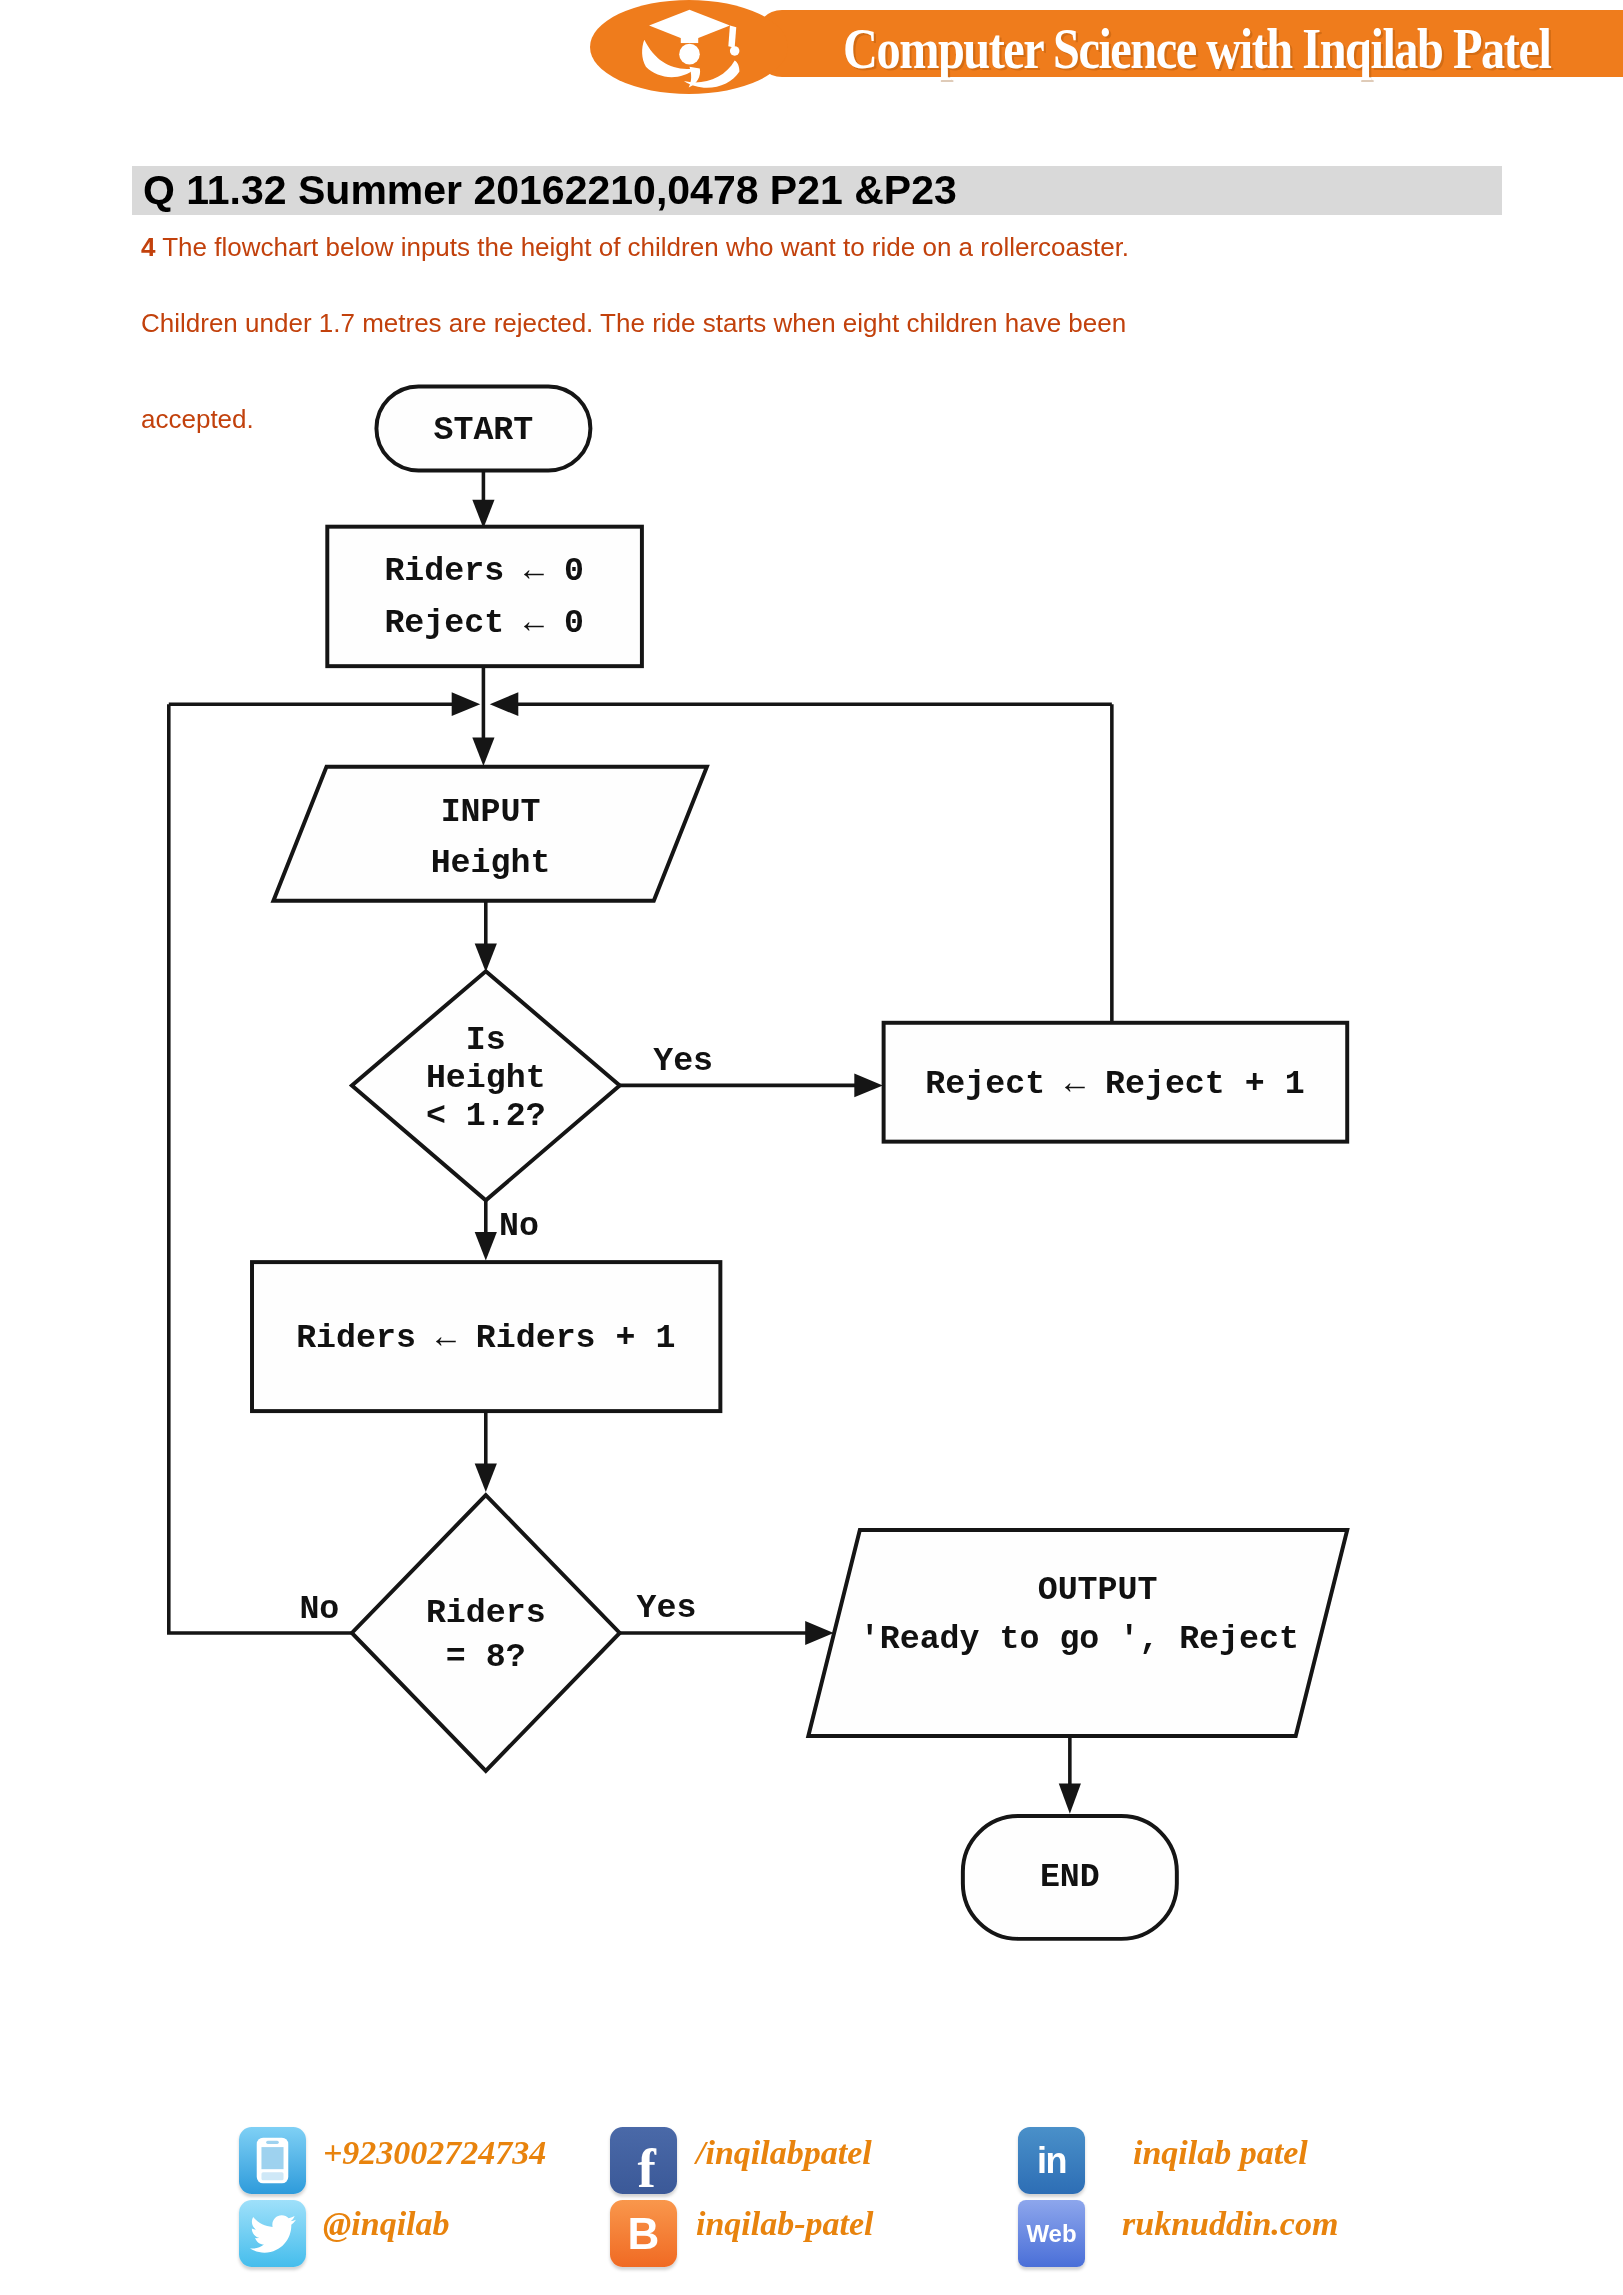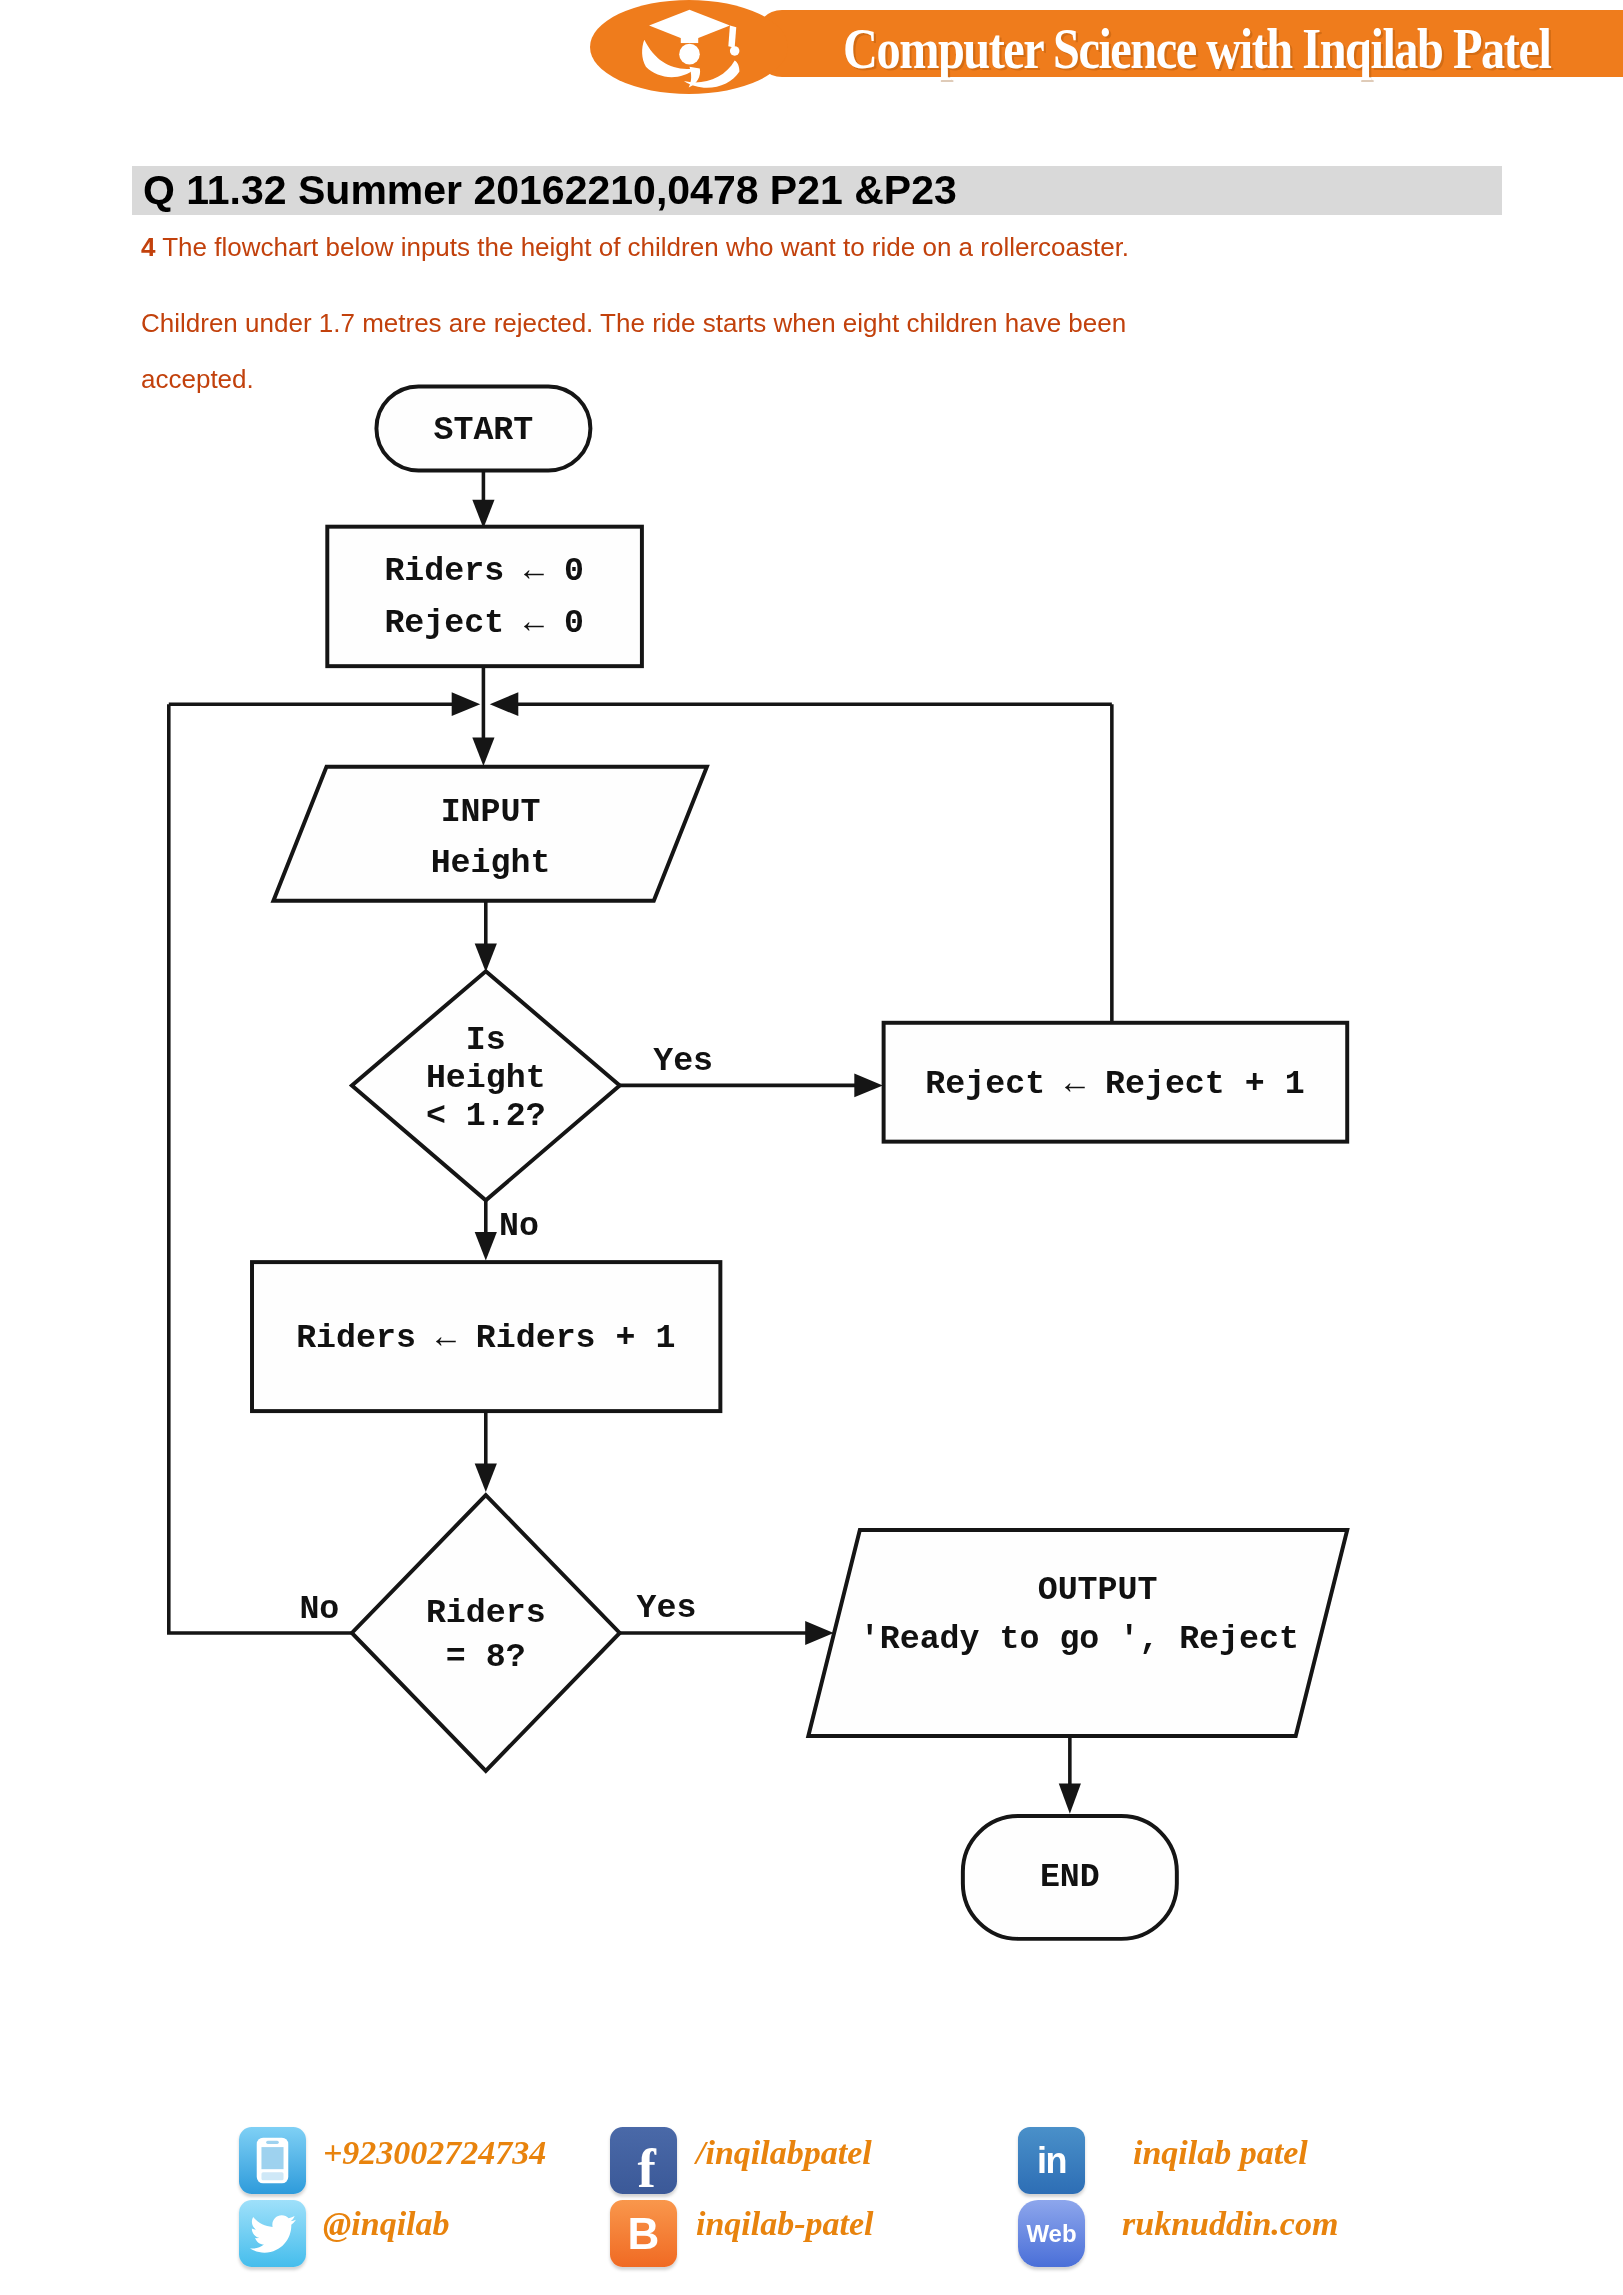--- a/index.html
+++ b/index.html
@@ -29,42 +29,42 @@
   .qheading{
     position:absolute;left:132px;top:166px;width:1370px;height:49px;
     background:var(--heading-gray,#D9D9D9);
     font-weight:bold;font-size:41px;line-height:49px;
     padding-left:11px;box-sizing:border-box;color:#000;white-space:nowrap;
   }
   .qline{
     position:absolute;left:133px;margin:8px;font-size:26px;color:#c2410c;white-space:nowrap;
   }
   .qline b{font-weight:bold;}
-  .ql1{top:224px;} .ql2{top:300px;} .ql3{top:356px;text-align:right;}
+  .ql1{top:224px;} .ql2{top:300px;} .ql3{top:396px;text-align:right;}
   
   .flow{position:absolute;left:0;top:357px;}
   .flow text{
     font-family:"Liberation Mono","DejaVu Sans Mono",monospace;
     font-weight:bold;font-size:42px;fill:#111111;
   }
   .flow .shape{fill:#fefefe;stroke:var(--flow-stroke,#151515);stroke-width:5;}
   .flow .conn{stroke:var(--flow-stroke,#151515);stroke-width:4.5;fill:none;}
   .flow .ahead{fill:var(--flow-stroke,#151515);stroke:none;}
   
   .fico{
     position:absolute;width:67px;height:67px;border-radius:12.7px;
     display:flex;align-items:center;justify-content:center;
     color:#fff;font-weight:bold;box-shadow:0 2.4px 3.2px rgba(0,0,0,0.18);
   }
   .fico-phone{background:linear-gradient(180deg,#7fd0f5,var(--phone-blue,#2E9BDB));}
   .fico-twitter{background:linear-gradient(180deg,#9fe0fa,var(--twitter-blue,#45BDEC));}
   .fico-facebook{background:linear-gradient(180deg,#4a69a8,var(--facebook-blue,#3B5998));font-family:"Liberation Serif",serif;font-size:55px;}
   .fico-blogger{background:linear-gradient(180deg,#f9974c,var(--blogger-orange,#F06A23));font-size:44px;}
   .fico-linkedin{background:linear-gradient(180deg,#4a90c9,var(--linkedin-blue,#2D6EB5));font-size:36px;letter-spacing:-1.6px;border-radius:12px;}
-  .fico-web{background:linear-gradient(180deg,#8da6ec,var(--web-blue,#4A6FD8));font-size:24px;border-radius:20px;}
+  .fico-web{background:linear-gradient(180deg,#8da6ec,var(--web-blue,#4A6FD8));font-size:24px;border-radius:8px;}
   .fb-letter{display:block;transform:translate(3.2px,8px);}
   .flabel{
     position:absolute;font-family:Liberation Serif, serif;font-style:italic;font-weight:bold;
     font-size:34px;color:var(--footer-orange,#E8830D);white-space:nowrap;
   }
 </style>
 </head>
 <body>
 
 <div class="banner-bar"></div>

